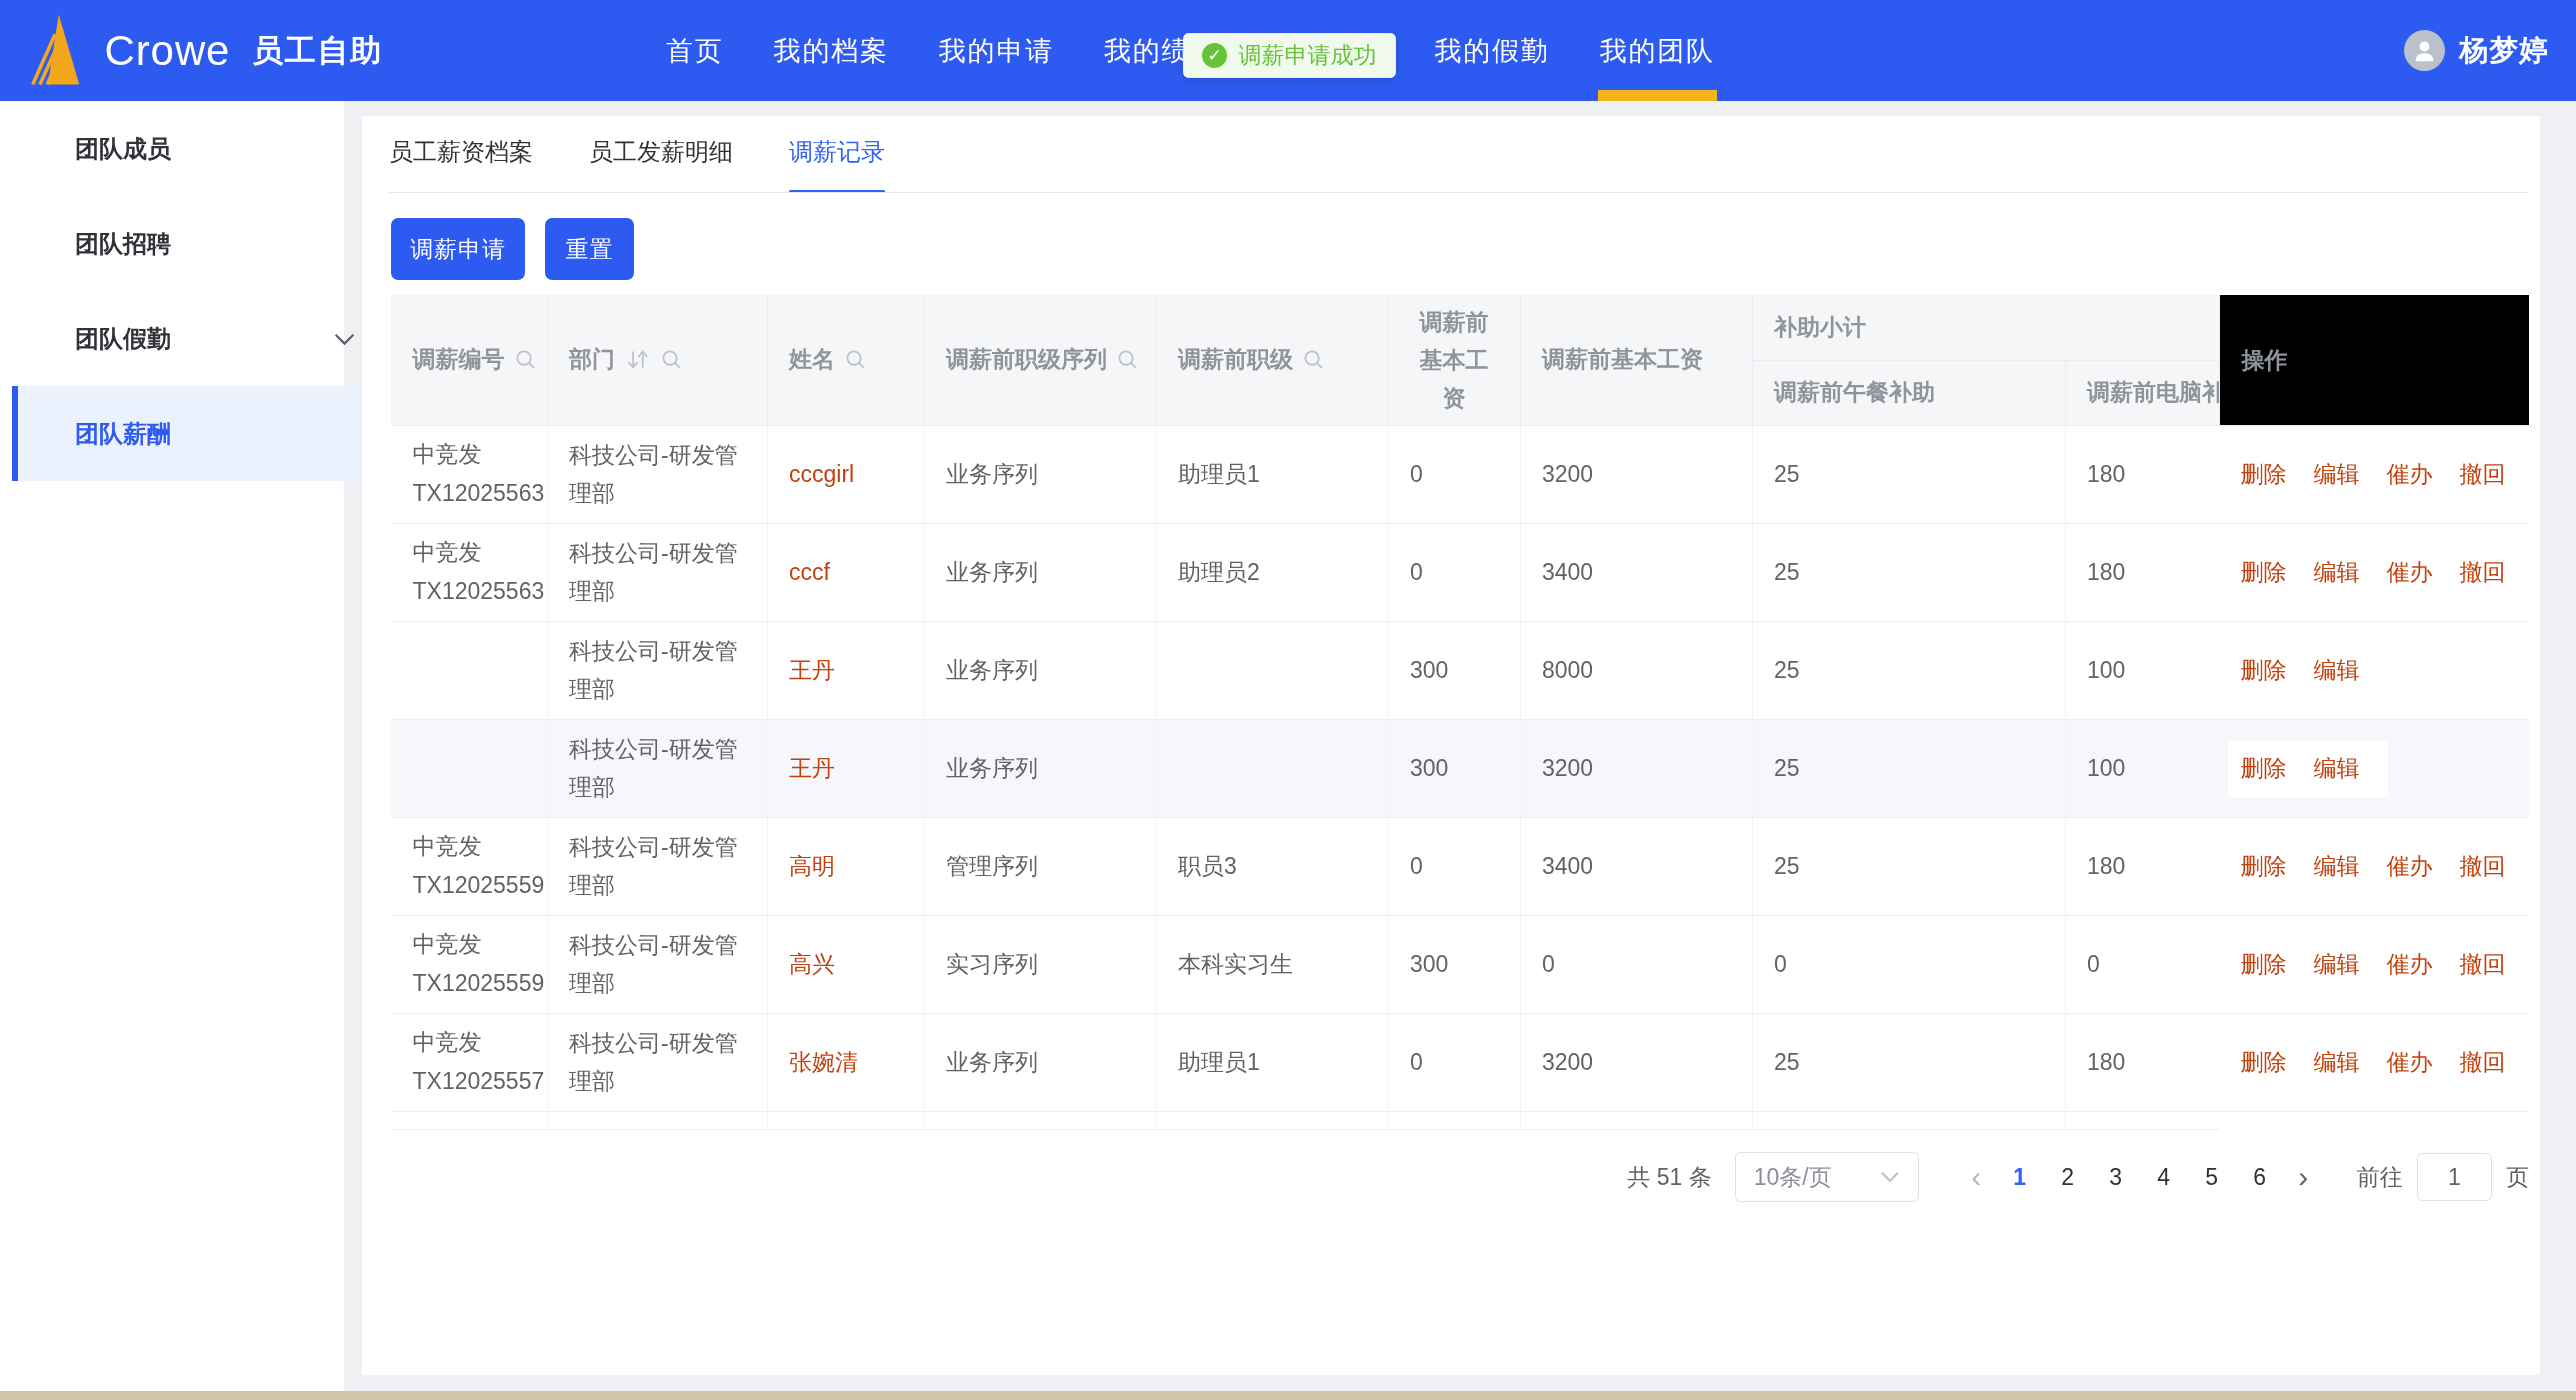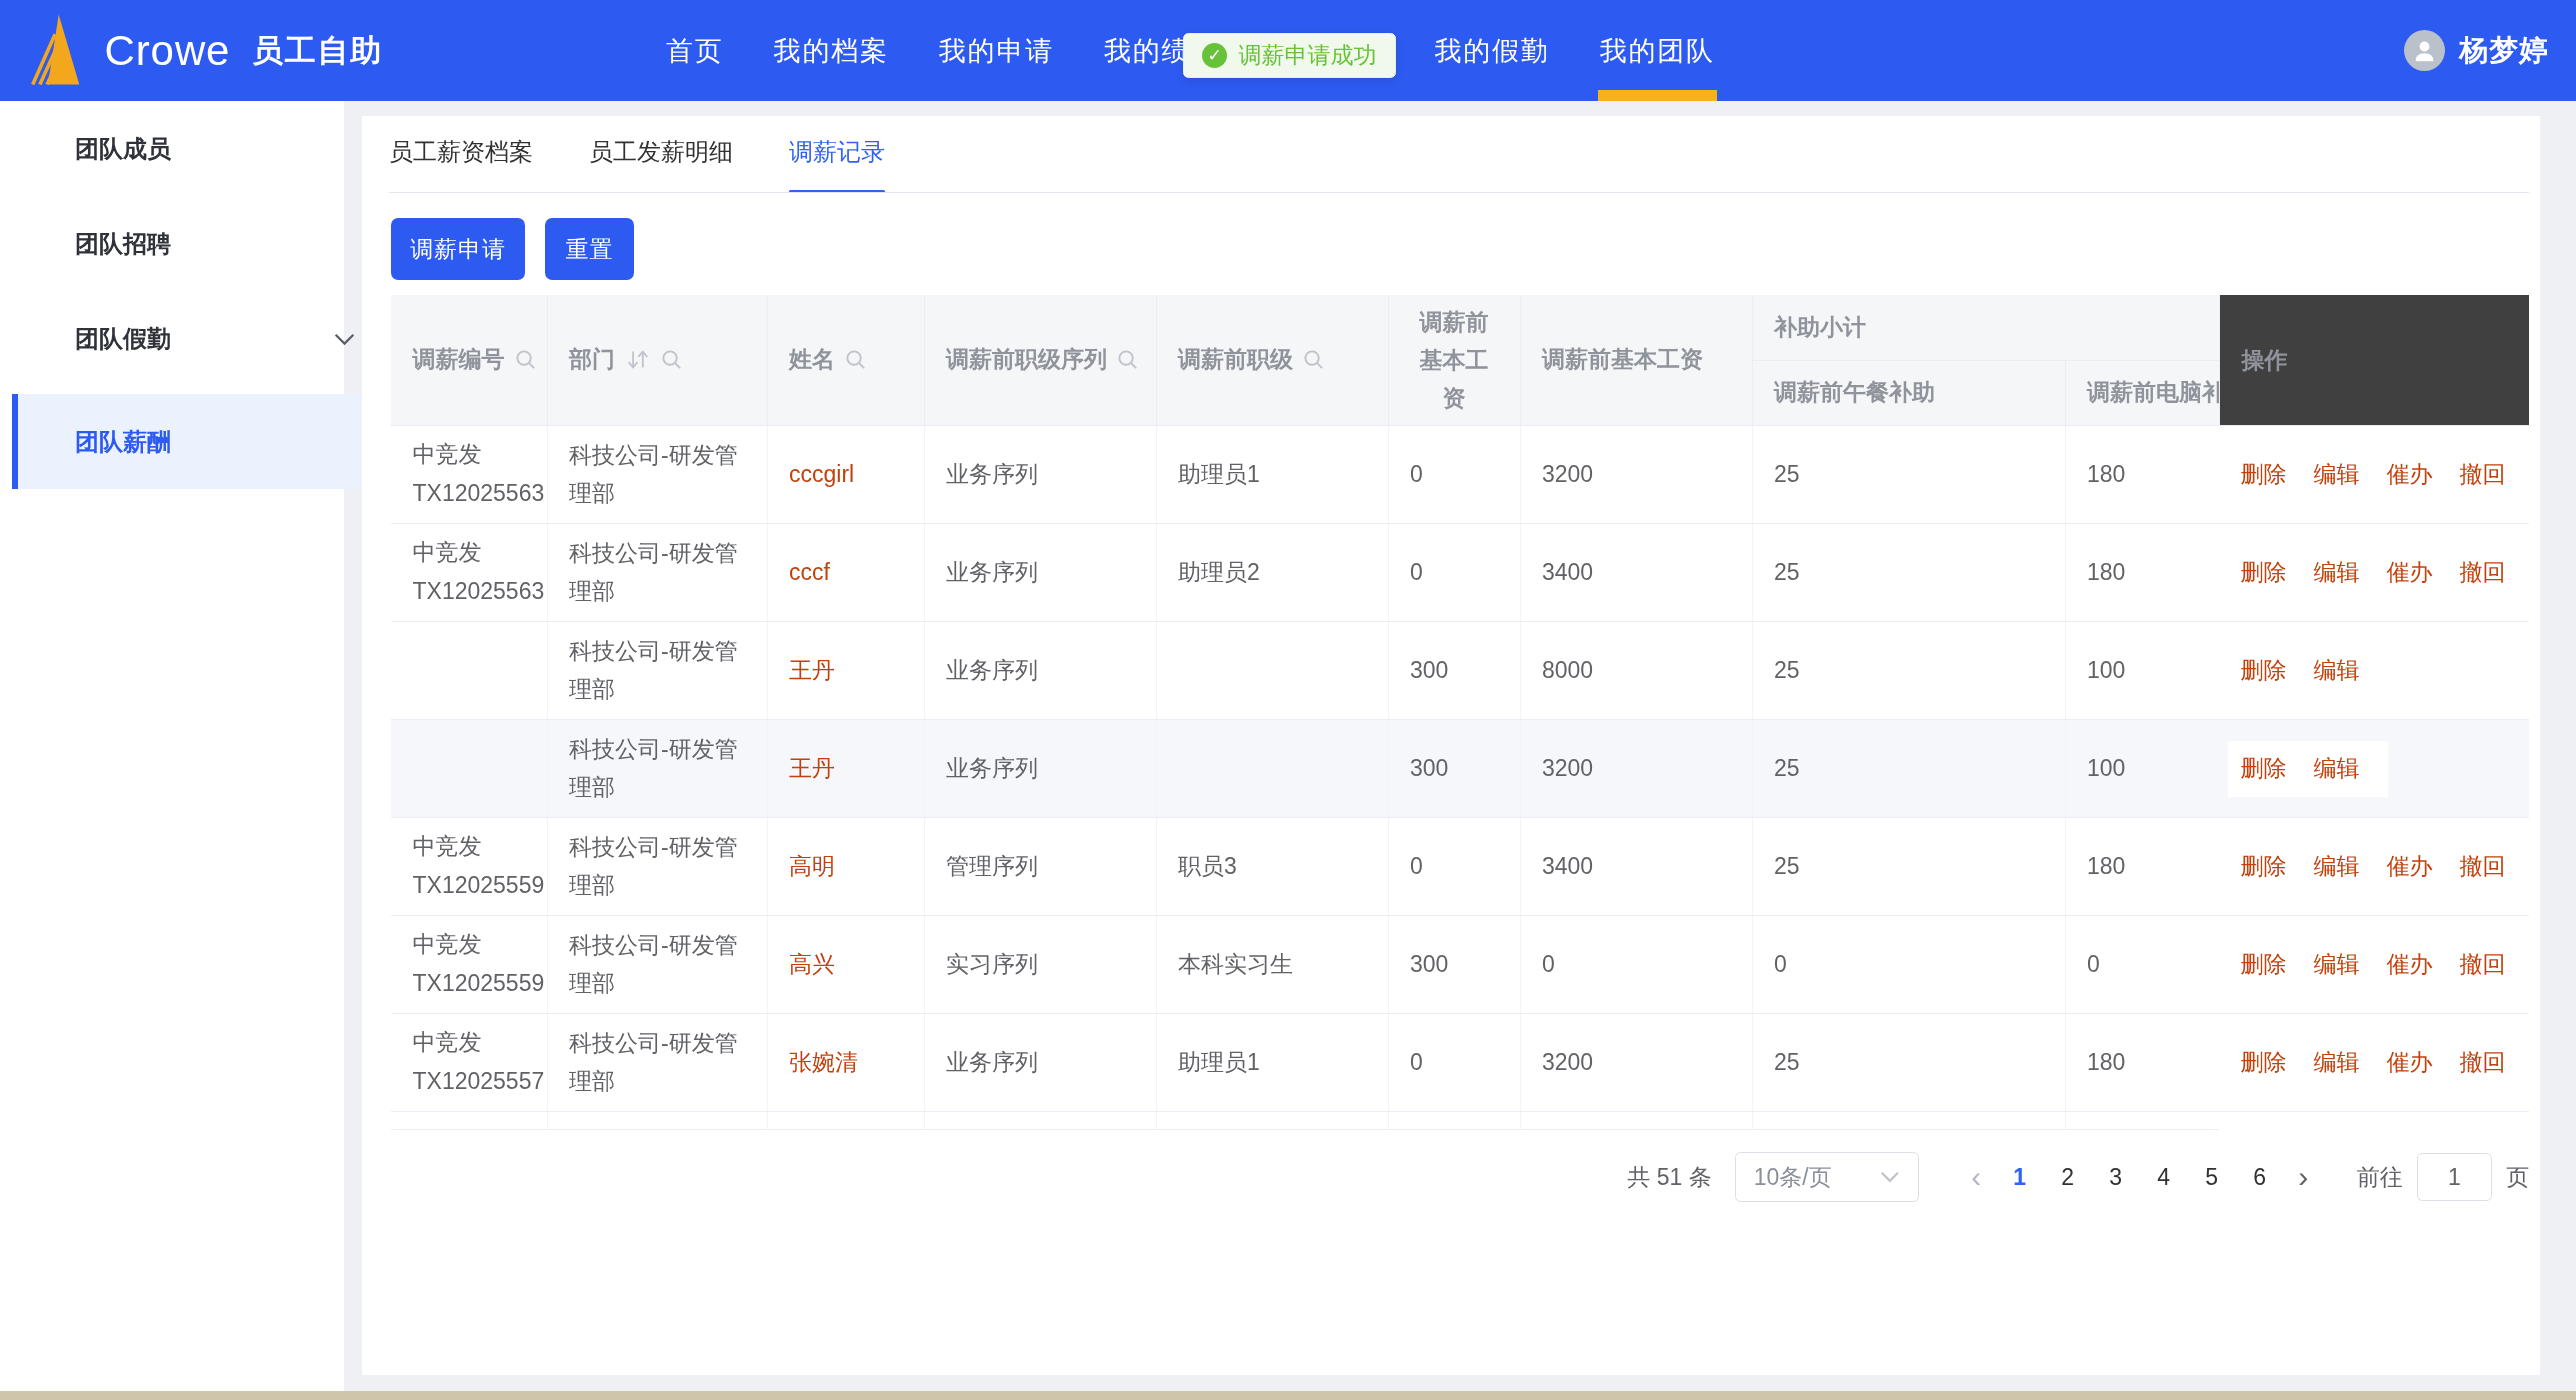--- a/index.html
+++ b/index.html
@@ -24,21 +24,21 @@
          box-shadow:0 2.7px 9px rgba(0,0,0,.10);box-sizing:border-box;}
   .check-circle{width:25px;height:25px;border-radius:50%;background:#67c23a;color:#fff;display:flex;
                 align-items:center;justify-content:center;font-size:17px;font-weight:bold;}
   .toast-text{color:#67c23a;font-size:23px;}
 
   
   .sidebar{position:absolute;left:0;top:101px;width:344px;height:1291px;background:#fff;}
   .side-item{position:absolute;left:12px;width:380px;height:95px;display:flex;align-items:center;
              padding-left:63px;box-sizing:border-box;font-size:24px;color:#2f3238;cursor:pointer;font-weight:bold;}
   .side-item .chev{position:absolute;right:36px;top:50%;transform:translateY(-50%);}
-  .side-item.active{background:#ebf2fe;color:#2d5af0;margin-top:8px;}
+  .side-item.active{background:#ebf2fe;color:#2d5af0;}
   .side-item.active::before{content:"";position:absolute;left:0;top:0;bottom:0;width:6.3px;background:#2d5af0;}
 
   
   .card{position:absolute;left:362px;top:116px;width:2178px;height:1259px;background:#fff;}
   .tabbar{position:absolute;left:27px;top:19.7px;display:flex;gap:56px;}
   .tab{font-size:24px;color:#303133;height:57px;position:relative;cursor:pointer;}
   .tab.active{color:#2f62f5;}
   .tab.active::after{content:"";position:absolute;left:0;right:0;top:54px;height:3.6px;background:#2f62f5;border-radius:1.8px;}
   .tab-divider{position:absolute;left:27px;right:10.7px;top:76px;height:0.9px;background:#e4e7ed;}
 
@@ -59,21 +59,21 @@
   .grid tbody tr{height:98px;}
   .grid tbody tr.hl td{background:#f5f7fa;}
   .grid tbody tr.sliver{height:18px;}
   .th-inner{display:inline-flex;align-items:center;gap:9px;}
   .icon-btn{display:inline-flex;cursor:pointer;}
   .cell-2l{display:flex;flex-direction:column;line-height:39px;}
   .link{color:#c2410c;cursor:pointer;}
 
   
   .opcol{position:absolute;left:1828px;top:0;width:310px;height:838px;}
-  .op-head{height:131px;background:#404040;border-left:0.9px solid #eaedf2;border-bottom:0.9px solid #eaedf2;
+  .op-head{height:131px;background:#000000;border-left:0.9px solid #eaedf2;border-bottom:0.9px solid #eaedf2;
            display:flex;align-items:center;padding-left:21.5px;color:#8f939b;font-weight:bold;font-size:23px;box-sizing:border-box;}
   .op-cell{height:98px;background:#fff;border-bottom:0.9px solid #ebeef5;display:flex;align-items:center;
            padding-left:21.5px;box-sizing:border-box;font-size:23px;}
   .op-cell .link{margin-right:27px;white-space:nowrap;}
   .op-cell.hl{background:#f5f7fa;}
   .patch{background:#fff;display:flex;padding:12.5px 1.8px 12.5px 12.5px;margin-left:-12.5px;}
   .op-sliver{height:18px;background:#fff;}
 
   
   .pager{position:absolute;right:10.7px;top:1036px;height:50px;display:flex;align-items:center;font-size:23px;color:#606266;}

